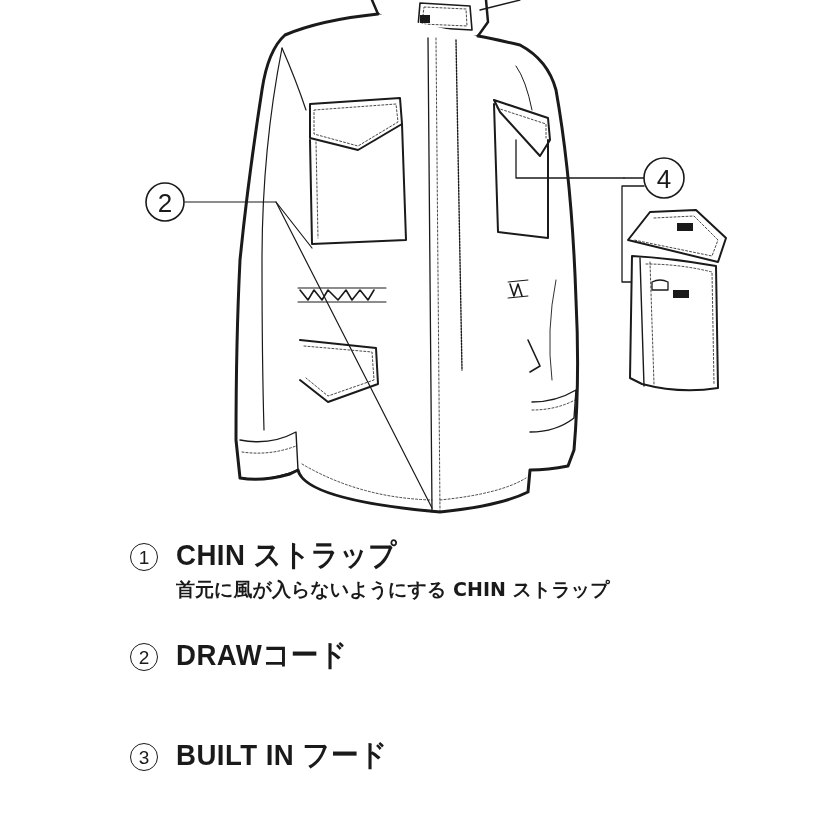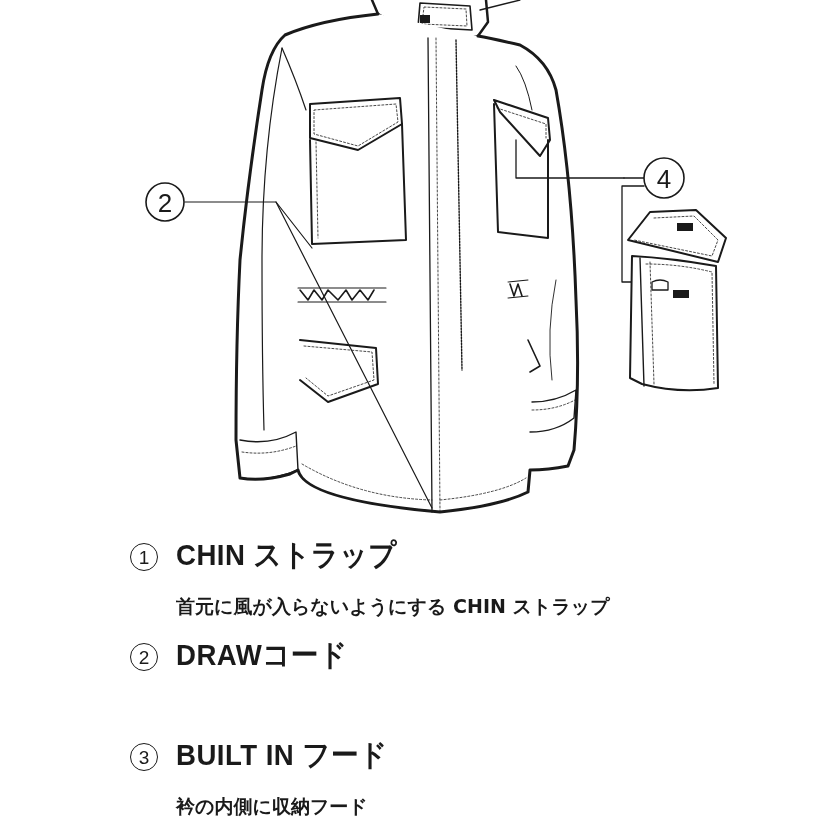--- a/index.html
+++ b/index.html
@@ -13,21 +13,21 @@
     position: absolute; left: 0; top: 7px; width: 28px; height: 28px; border: 1.6px solid #1a1a1a;
     border-radius: 50%; box-sizing: border-box; display: flex; align-items: center; justify-content: center;
     font-family: "Liberation Sans", sans-serif; font-size: 19px; line-height: 1;
   }
   .feature .title {
     position: absolute; left: 46px; top: 0; font-family: "Liberation Sans", sans-serif;
     font-weight: bold; font-size: 30px; letter-spacing: 0.5px; line-height: 38px;
     transform: scaleX(0.92); transform-origin: left center; white-space: nowrap;
   }
   .feature .desc {
-    position: absolute; left: 46px; top: 57px; font-family: "DejaVu Sans", sans-serif;
+    position: absolute; left: 46px; top: 40px; font-family: "DejaVu Sans", sans-serif;
     font-weight: bold; font-size: 19px; line-height: 26px; white-space: nowrap;
   }
 </style>
 </head>
 <body>
 
 <div class="illustration">
 <svg width="824" height="530" viewBox="0 0 824 530" xmlns="http://www.w3.org/2000/svg">
   <g fill="none" stroke="#1a1a1a" stroke-linejoin="round" stroke-linecap="round">
 
@@ -112,15 +112,14 @@
     <div class="title">CHIN ストラップ</div>
     <div class="desc">首元に風が入らないようにする CHIN ストラップ</div>
   </div>
   <div class="feature">
     <div class="num">2</div>
     <div class="title">DRAWコード</div>
   </div>
   <div class="feature">
     <div class="num">3</div>
     <div class="title">BUILT IN フード</div>
-    <div class="desc">衿の内側に収納フード</div>
   </div>
 </div>
 
 </body></html>

